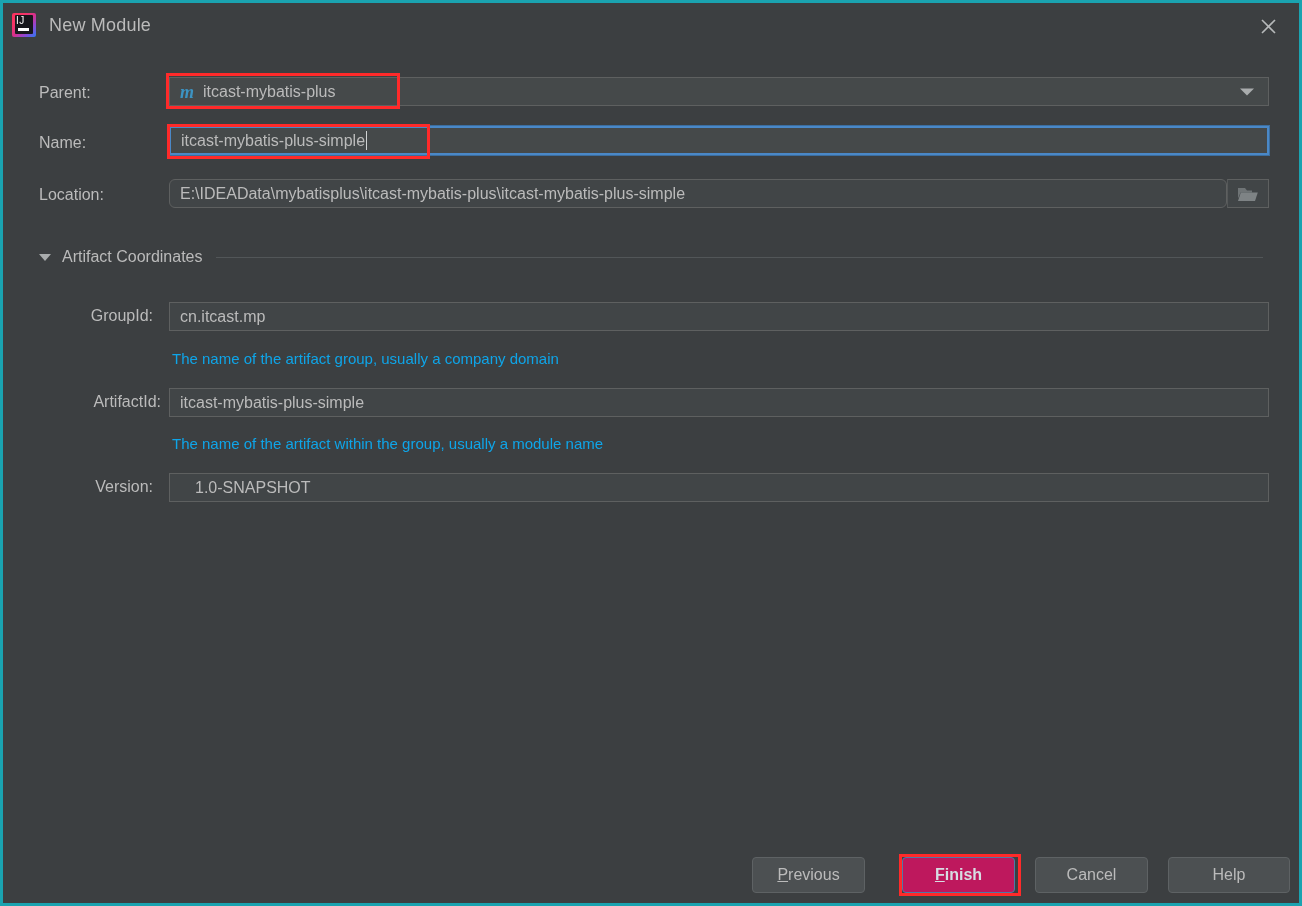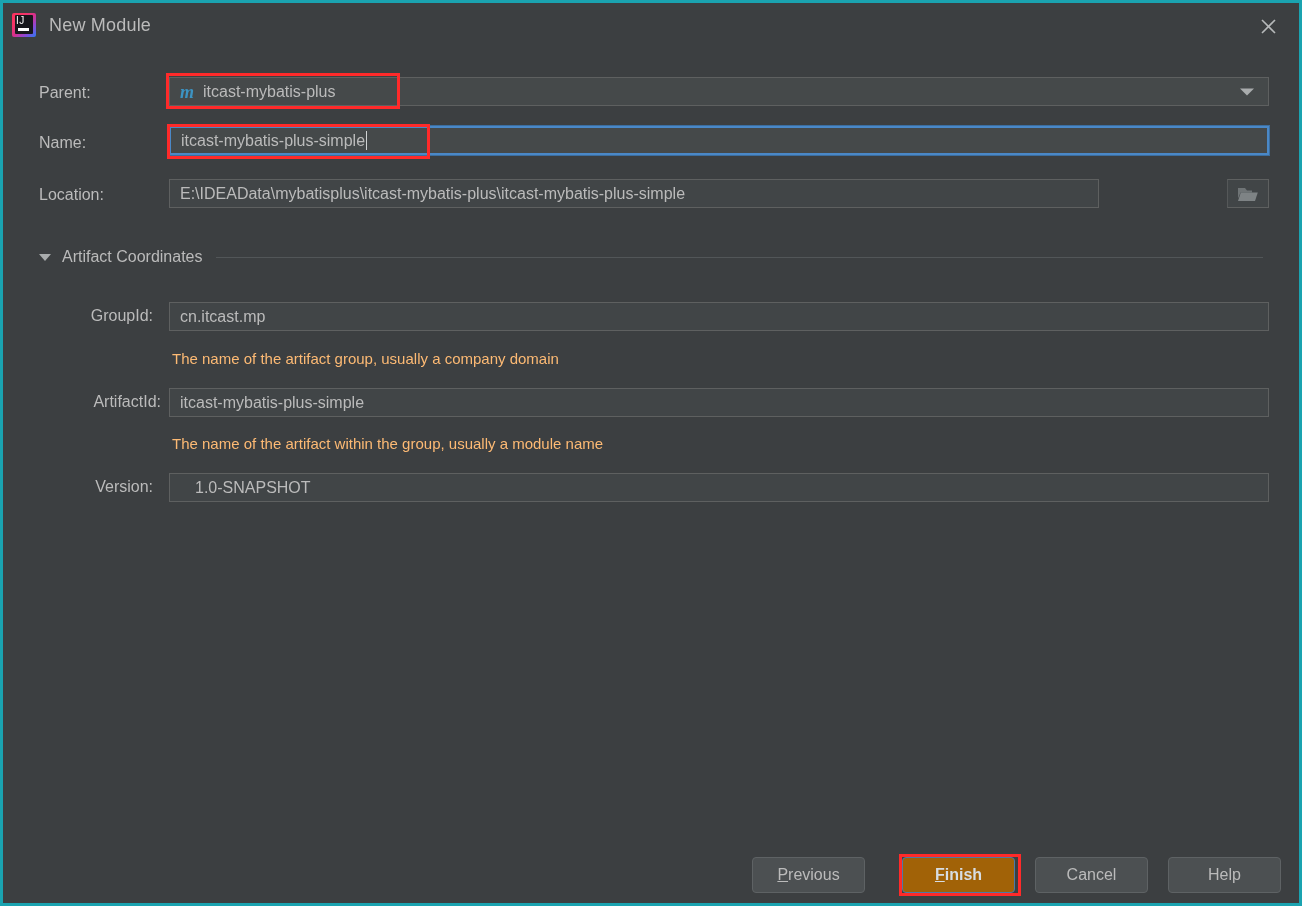--- a/index.html
+++ b/index.html
@@ -193,21 +193,21 @@
   .section .rule {
     flex: 1 1 auto;
     height: 1px;
     background: #525658;
     margin-left: 13px;
   }
 
   .hint {
     position: absolute;
     font-size: 15px;
-    color: #fdba74;
+    color: #0ea5e9;
     white-space: nowrap;
     text-align: center;
   }
 
   
   .btn {
     position: absolute;
     box-sizing: border-box;
     height: 36px;
     background: #4c5052;
@@ -215,21 +215,21 @@
     border-radius: 4px;
     color: #bbbbbb;
     font-size: 16px;
     display: flex;
     align-items: center;
     justify-content: center;
     cursor: pointer;
     user-select: none;
   }
   .btn.primary {
-    background: #a16207;
+    background: #be185d;
     border: 1px solid #4d7aa8;
     color: #d7dde3;
     font-weight: bold;
   }
   .btn .u { text-decoration: underline; }
 </style>
 </head>
 <body>
 
 <div class="window">
@@ -264,21 +264,21 @@
   </div>
   <div class="field focused" style="left:166px; top:123px; width:1100px;">
     <span>itcast-mybatis-plus-simple</span>
     <span class="caret"></span>
   </div>
   <div class="annot" style="left:164px; top:121px; width:263px; height:35px;"></div>
 
   <div class="form-row" style="left:36px; top:180px; height:24px;">
     <span class="lbl">Location:</span>
   </div>
-  <div class="field readonlyish" style="left:166px; top:176px; width:930px;">
+  <div class="field readonlyish" style="left:166px; top:176px; width:1058px;border-radius:6px;">
     <span>E:\IDEAData\mybatisplus\itcast-mybatis-plus\itcast-mybatis-plus-simple</span>
   </div>
   <div class="browse-btn" style="left:1224px; top:176px;">
     <svg width="22" height="18" viewBox="0 0 22 18" aria-hidden="true">
       <path d="M1 3 h7 l2 2.4 h5 v2 H3.6 L1 13.6 Z" fill="#6f7476"></path>
       <path d="M3.8 7.6 h17 L18 16 H1 Z" fill="#7e8385"></path>
     </svg>
   </div>
 
   <div class="section">
@@ -314,15 +314,15 @@
     <span><span class="u">P</span><span>revious</span></span>
   </div>
 
   <div class="btn primary" style="left:899px; top:854px; width:113px;">
     <span><span class="u">F</span><span>inish</span></span>
   </div>
   <div class="annot" style="left:896px; top:851px; width:122px; height:42px;"></div>
 
   <div class="btn" style="left:1032px; top:854px; width:113px;">Cancel</div>
 
-  <div class="btn" style="left:1165px; top:854px; width:113px;">Help</div>
+  <div class="btn" style="left:1165px; top:854px; width:122px;">Help</div>
 
 </div>
 
 </body></html>

